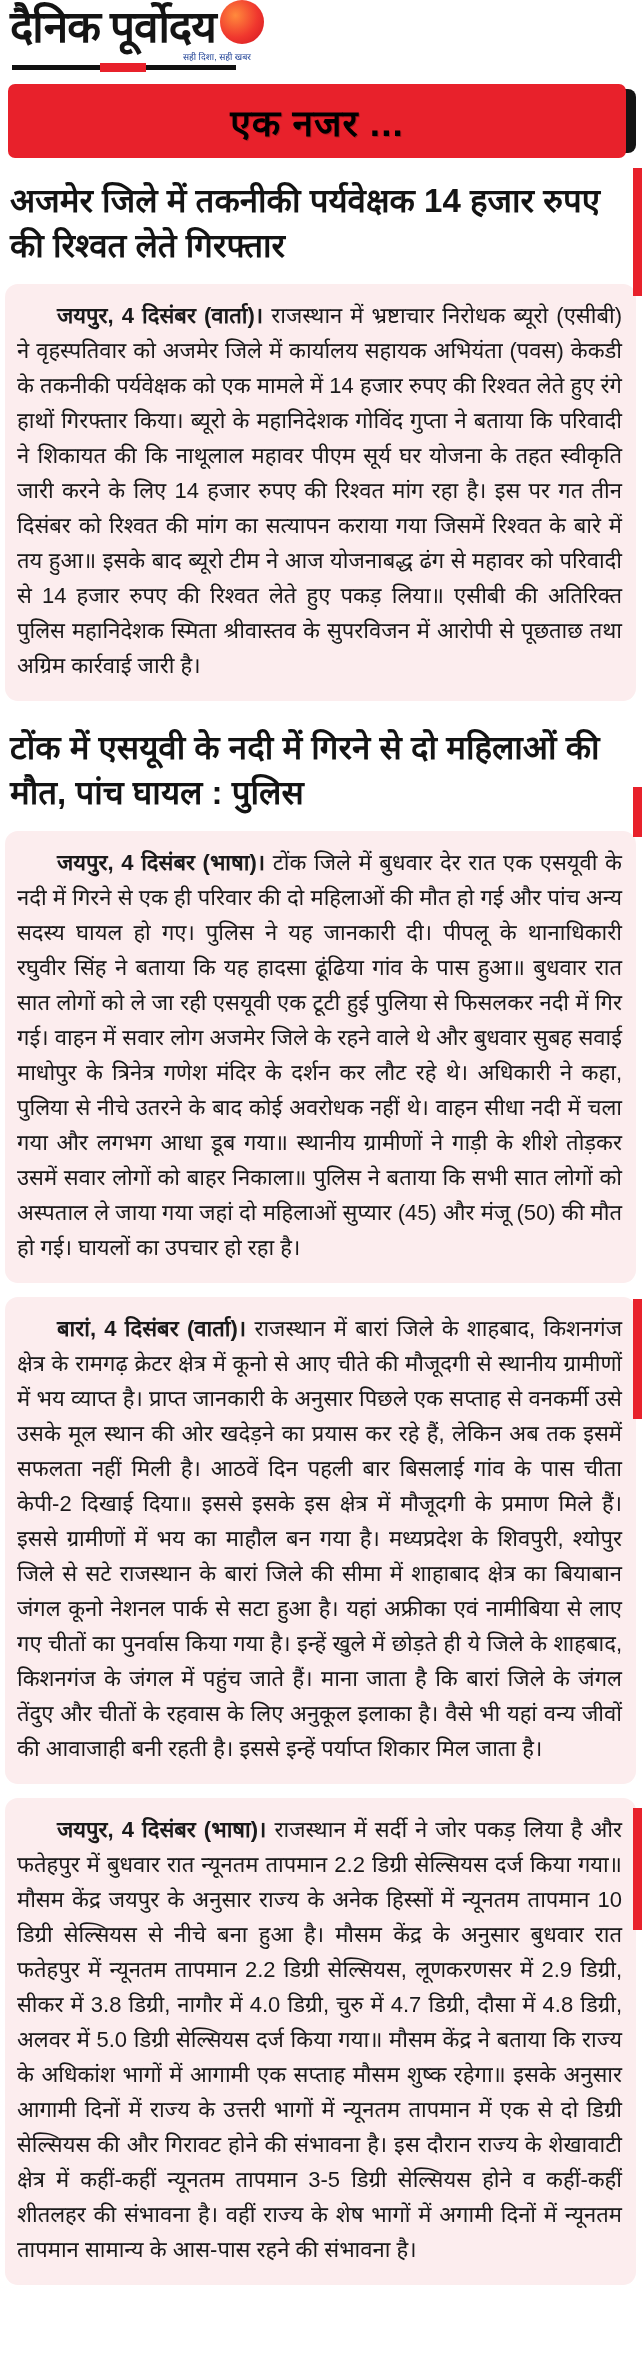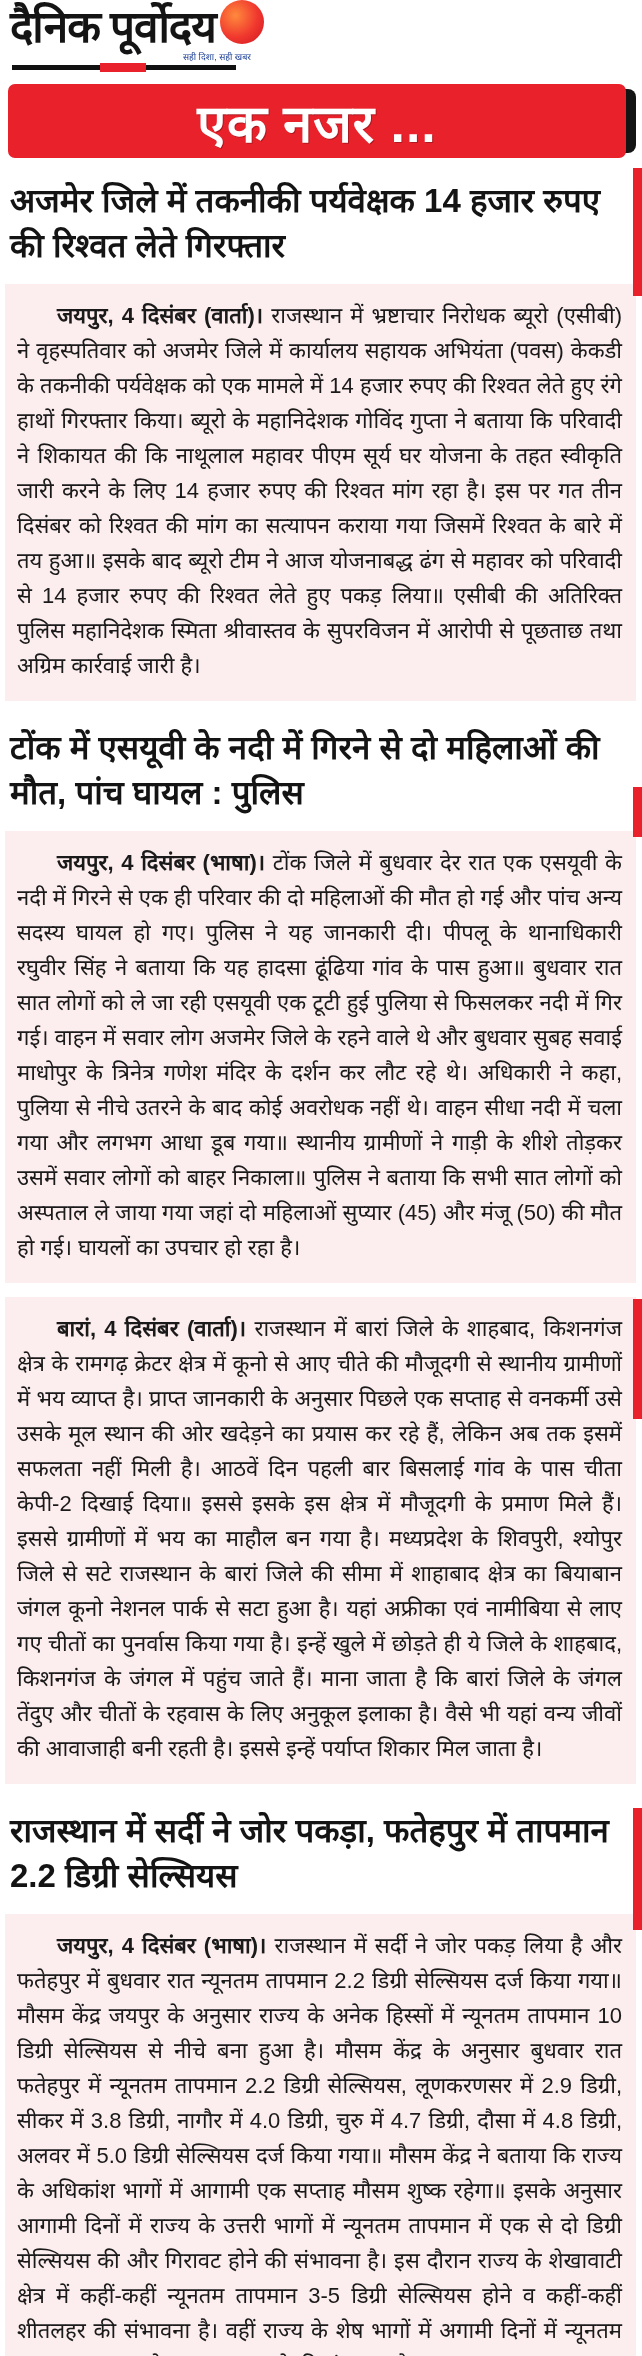--- a/index.html
+++ b/index.html
@@ -59,21 +59,21 @@
     position: absolute; right: -4px; top: 5px; bottom: 5px; width: 30px;
     background: #141414; border-radius: 8px;
   }
   .banner {
     position: absolute; left: 0; right: 6px; top: 0; bottom: 0;
     background: #e8212b;
     border-radius: 7px;
     display: flex; align-items: center; justify-content: center;
   }
   .banner-title {
-    color: #ffffff; font-size: 52px; font-weight: 700;
+    color: #000000; font-size: 37px; font-weight: 700;
     letter-spacing: 1px; text-shadow: 1px 1px 0 rgba(0,0,0,.25);
   }
 
   
   .story { position: relative; }
   .stripe {
     position: absolute; right: 0; width: 9px;
     background: #e8212b;
   }
   .story:nth-of-type(1) .stripe { top: 0;    height: 128px; }
@@ -84,20 +84,21 @@
   .headline {
     padding: 10px 26px 4px 10px;
     font-size: 33px; line-height: 45px;
     font-weight: 700; color: #141414;
     letter-spacing: 0px;
   }
   .story-body {
     margin: 12px 6px 14px 5px;
     background: #fcedee;
     padding: 14px 14px 18px 12px;
+    border-radius: 13px;
   }
   .story-text {
     font-size: 22px; line-height: 35px;
     color: #1a1a1a;
     text-align: justify;
     text-indent: 40px;
   }
   .dateline { font-weight: 700; }
 </style>
 </head>
@@ -143,21 +144,20 @@
 
     <article class="story">
       <span class="stripe"></span>
       <div class="story-body">
         <p class="story-text"><b class="dateline">बारां, 4 दिसंबर (वार्ता)।</b> <span>राजस्थान में बारां जिले के शाहबाद, किशनगंज क्षेत्र के रामगढ़ क्रेटर क्षेत्र में कूनो से आए चीते की मौजूदगी से स्थानीय ग्रामीणों में भय व्याप्त है। प्राप्त जानकारी के अनुसार पिछले एक सप्ताह से वनकर्मी उसे उसके मूल स्थान की ओर खदेड़ने का प्रयास कर रहे हैं, लेकिन अब तक इसमें सफलता नहीं मिली है। आठवें दिन पहली बार बिसलाई गांव के पास चीता केपी-2 दिखाई दिया॥ इससे इसके इस क्षेत्र में मौजूदगी के प्रमाण मिले हैं। इससे ग्रामीणों में भय का माहौल बन गया है। मध्यप्रदेश के शिवपुरी, श्योपुर जिले से सटे राजस्थान के बारां जिले की सीमा में शाहाबाद क्षेत्र का बियाबान जंगल कूनो नेशनल पार्क से सटा हुआ है। यहां अफ्रीका एवं नामीबिया से लाए गए चीतों का पुनर्वास किया गया है। इन्हें खुले में छोड़ते ही ये जिले के शाहबाद, किशनगंज के जंगल में पहुंच जाते हैं। माना जाता है कि बारां जिले के जंगल तेंदुए और चीतों के रहवास के लिए अनुकूल इलाका है। वैसे भी यहां वन्य जीवों की आवाजाही बनी रहती है। इससे इन्हें पर्याप्त शिकार मिल जाता है।</span></p>
       </div>
     </article>
 
     <article class="story">
       <span class="stripe"></span>
-      <h2 class="headline">राजस्थान में सर्दी ने जोर पकड़ा, फतेहपुर में तापमान 2.2 डिग्री सेल्सियस</h2>
       <div class="story-body">
         <p class="story-text"><b class="dateline">जयपुर, 4 दिसंबर (भाषा)।</b> <span>राजस्थान में सर्दी ने जोर पकड़ लिया है और फतेहपुर में बुधवार रात न्यूनतम तापमान 2.2 डिग्री सेल्सियस दर्ज किया गया॥ मौसम केंद्र जयपुर के अनुसार राज्य के अनेक हिस्सों में न्यूनतम तापमान 10 डिग्री सेल्सियस से नीचे बना हुआ है। मौसम केंद्र के अनुसार बुधवार रात फतेहपुर में न्यूनतम तापमान 2.2 डिग्री सेल्सियस, लूणकरणसर में 2.9 डिग्री, सीकर में 3.8 डिग्री, नागौर में 4.0 डिग्री, चुरु में 4.7 डिग्री, दौसा में 4.8 डिग्री, अलवर में 5.0 डिग्री सेल्सियस दर्ज किया गया॥ मौसम केंद्र ने बताया कि राज्य के अधिकांश भागों में आगामी एक सप्ताह मौसम शुष्क रहेगा॥ इसके अनुसार आगामी दिनों में राज्य के उत्तरी भागों में न्यूनतम तापमान में एक से दो डिग्री सेल्सियस की और गिरावट होने की संभावना है। इस दौरान राज्य के शेखावाटी क्षेत्र में कहीं-कहीं न्यूनतम तापमान 3-5 डिग्री सेल्सियस होने व कहीं-कहीं शीतलहर की संभावना है। वहीं राज्य के शेष भागों में अगामी दिनों में न्यूनतम तापमान सामान्य के आस-पास रहने की संभावना है।</span></p>
       </div>
     </article>
 
   </main>
 
 </div>
 
 </body></html>

